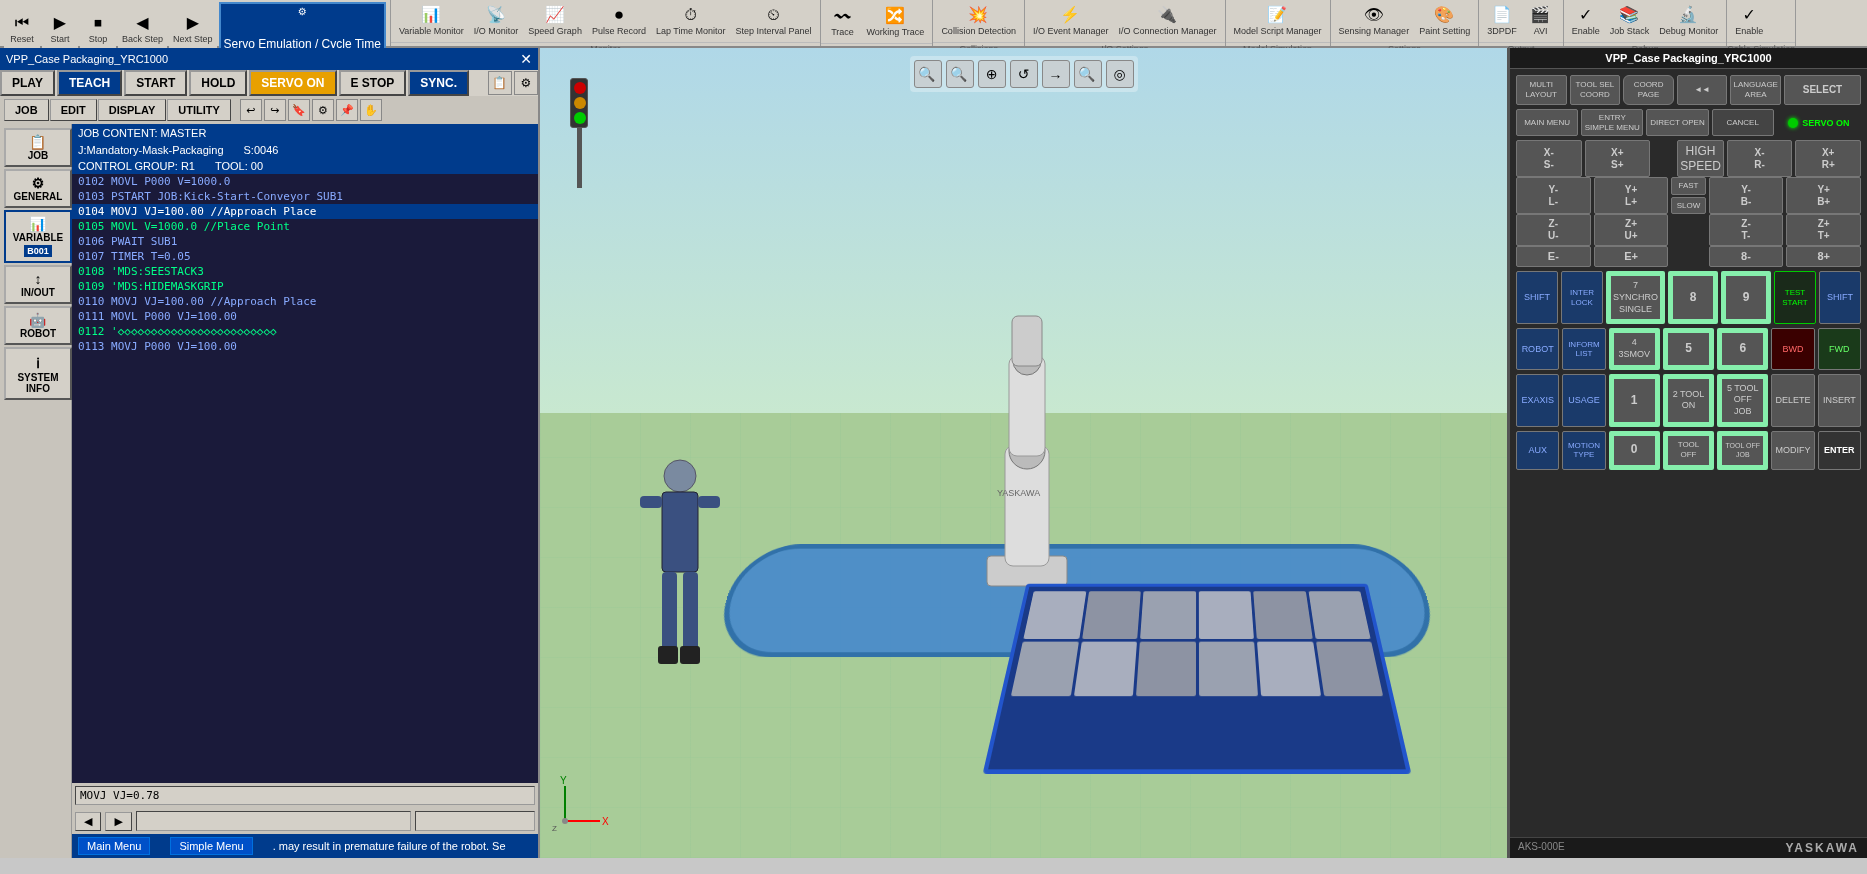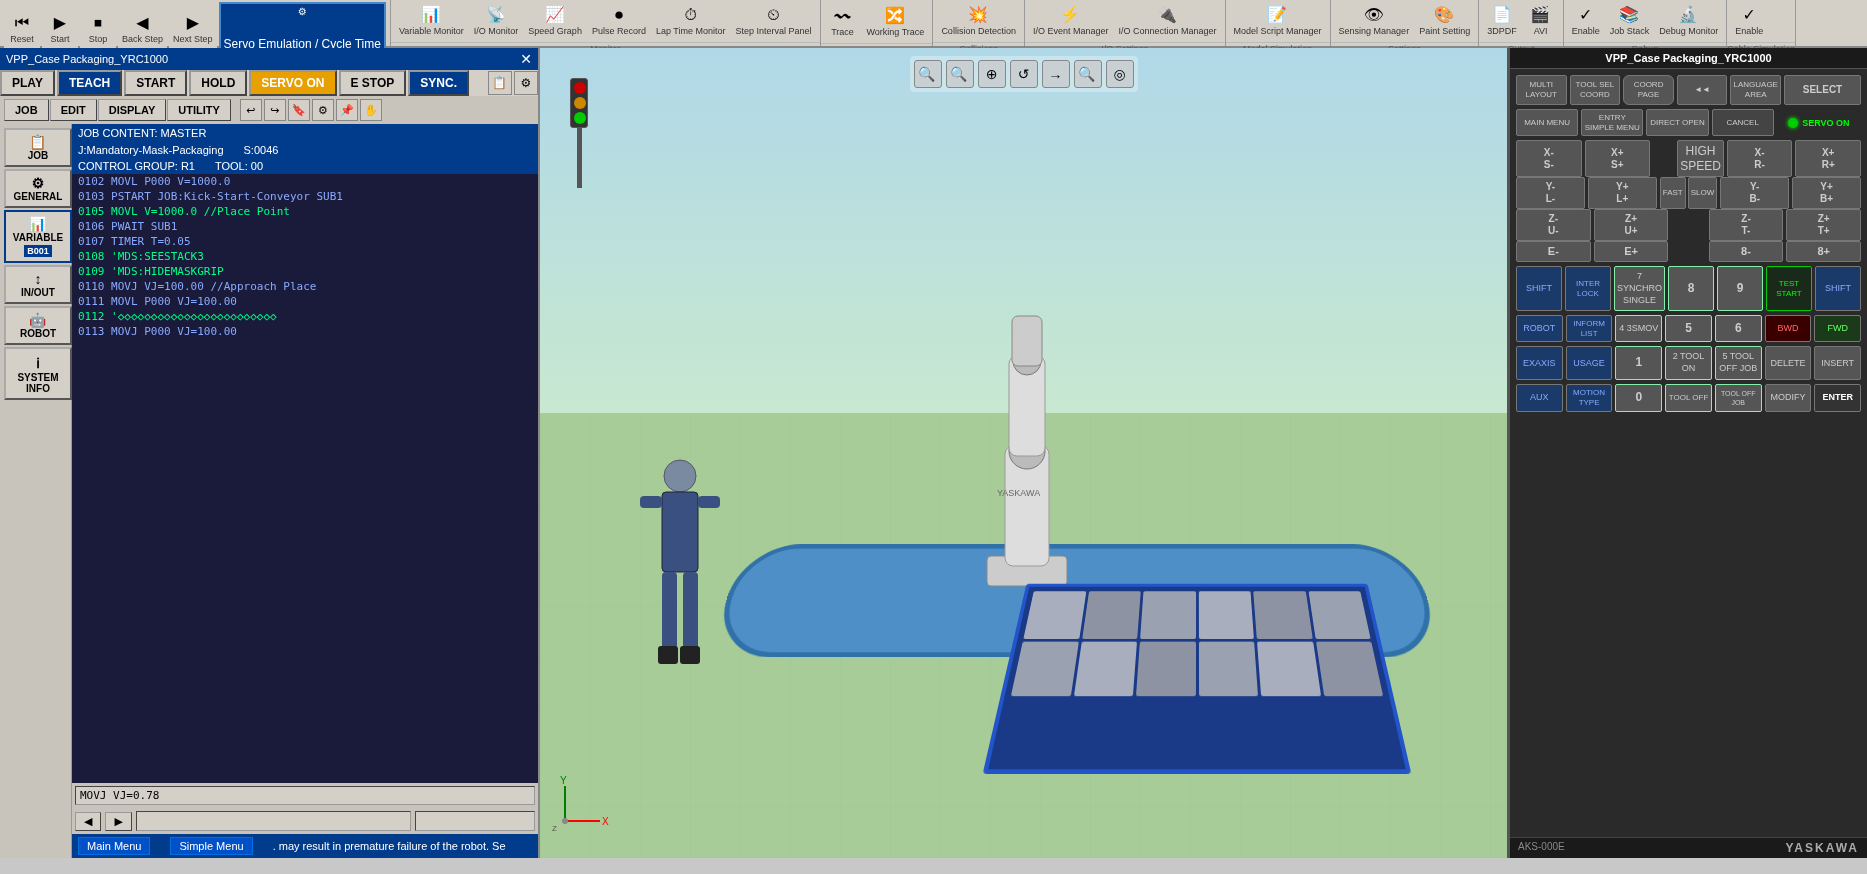--- a/index.html
+++ b/index.html
@@ -97,21 +97,21 @@
     .pend-row { display: flex; gap: 3px; }
     .pend-btn {
       flex: 1; padding: 3px 2px; background: #555; border: 1px solid #777; border-radius: 2px; cursor: pointer;
       font-size: 9px; color: #ccc; text-align: center; line-height: 1.2;
     }
     .pend-btn.blue { background: #1a3a6a; color: #88aaff; }
     .pend-btn.green-outline { border: 1px solid #00cc00; color: #00ff00; background: #1a2a1a; }
     .pend-btn.select-btn { background: #555; font-size: 10px; font-weight: bold; padding: 8px 4px; }
     .pend-btn.cancel-btn { background: #444; }
     .pend-key {
-      padding: 4px 2px; background: #555; border: 1px solid #86efac; border-radius: 2px; cursor: pointer;
+      padding: 4px 2px; background: #555; border: 5px solid #86efac; border-radius: 2px; cursor: pointer;
       font-size: 9px; color: #ccc; text-align: center; line-height: 1.3;
     }
 
     .pendant-footer { background: #1a1a1a; padding: 3px 8px; font-size: 9px; color: #888; display: flex; justify-content: space-between; border-top: 1px solid #444; }
 
     .yaskawa-logo { color: #aaa; font-size: 12px; font-weight: bold; letter-spacing: 2px; }
     .model-text { color: #888; font-size: 10px; }
 
     .led { display: inline-block; width: 10px; height: 10px; border-radius: 50%; background: #00cc00; box-shadow: 0 0 4px #00ff00; }
 
@@ -366,20 +366,21 @@
           <span>S:0046</span>
         </div>
         <div class="job-info">
           <span>CONTROL GROUP: R1</span>
           <span>TOOL: 00</span>
         </div>
 
         <div class="job-list" id="job-list-container">
         <div class="job-line normal" style="color: rgb(136, 170, 255);">0102  MOVL P000 V=1000.0</div>
             <div class="job-line normal" style="color: rgb(136, 170, 255);">0103  PSTART JOB:Kick-Start-Conveyor SUB1</div>
+            <div class="job-line selected" style="background: rgb(0, 59, 140); color: white;">0104  MOVJ VJ=100.00  //Approach Place</div>
             <div class="job-line comment" style="color: rgb(0, 255, 136);">0105  MOVL V=1000.0  //Place Point</div>
             <div class="job-line normal" style="color: rgb(136, 170, 255);">0106  PWAIT SUB1</div>
             <div class="job-line normal" style="color: rgb(136, 170, 255);">0107  TIMER T=0.05</div>
             <div class="job-line comment" style="color: rgb(0, 255, 136);">0108  'MDS:SEESTACK3</div>
             <div class="job-line comment" style="color: rgb(0, 255, 136);">0109  'MDS:HIDEMASKGRIP</div>
             <div class="job-line normal" style="color: rgb(136, 170, 255);">0110  MOVJ VJ=100.00  //Approach Place</div>
             <div class="job-line normal" style="color: rgb(136, 170, 255);">0111  MOVL P000 VJ=100.00</div>
             <div class="job-line comment" style="color: rgb(0, 255, 136);">0112  '◇◇◇◇◇◇◇◇◇◇◇◇◇◇◇◇◇◇◇◇◇◇◇◇</div>
             <div class="job-line normal" style="color: rgb(136, 170, 255);">0113  MOVJ P000 VJ=100.00</div>
           </div>
@@ -544,21 +545,21 @@
           <button class="pend-btn" style="white-space:pre;font-size:10px;font-weight:bold;">X-
 R-</button>
           <button class="pend-btn" style="white-space:pre;font-size:10px;font-weight:bold;">X+
 R+</button>
         </div>
         <div class="pend-row">
           <button class="pend-btn" style="white-space:pre;font-size:10px;font-weight:bold;">Y-
 L-</button>
           <button class="pend-btn" style="white-space:pre;font-size:10px;font-weight:bold;">Y+
 L+</button>
-          <div style="flex:0.5;display:flex;flex-direction:row;gap:2px;">
+          <div style="flex:0.5;display:flex;flex-direction:column;gap:2px;">
             <button class="pend-btn" style="font-size:8px;">FAST</button>
             <button class="pend-btn" style="font-size:8px;">SLOW</button>
           </div>
           <button class="pend-btn" style="white-space:pre;font-size:10px;font-weight:bold;">Y-
 B-</button>
           <button class="pend-btn" style="white-space:pre;font-size:10px;font-weight:bold;">Y+
 B+</button>
         </div>
         <div class="pend-row">
           <button class="pend-btn" style="white-space:pre;font-size:10px;font-weight:bold;">Z-

